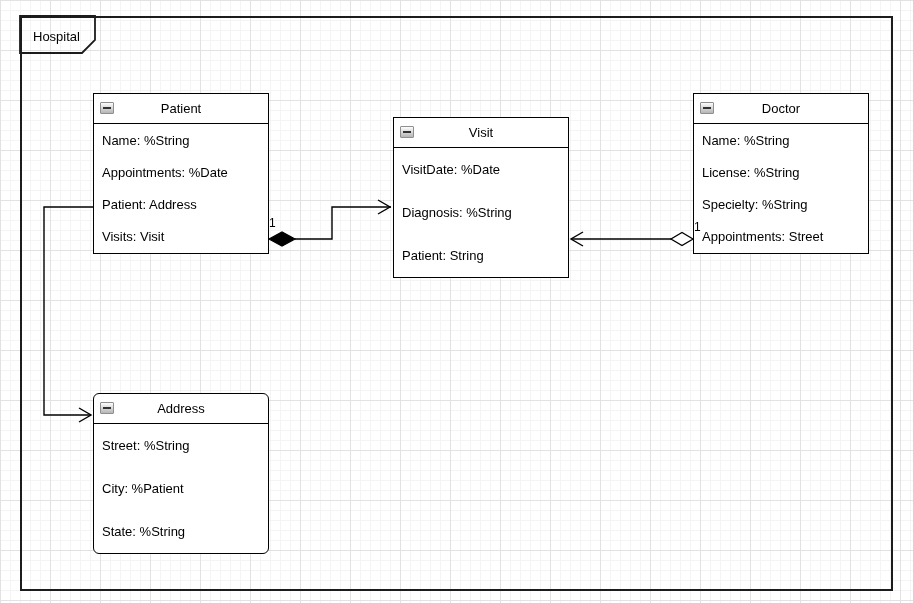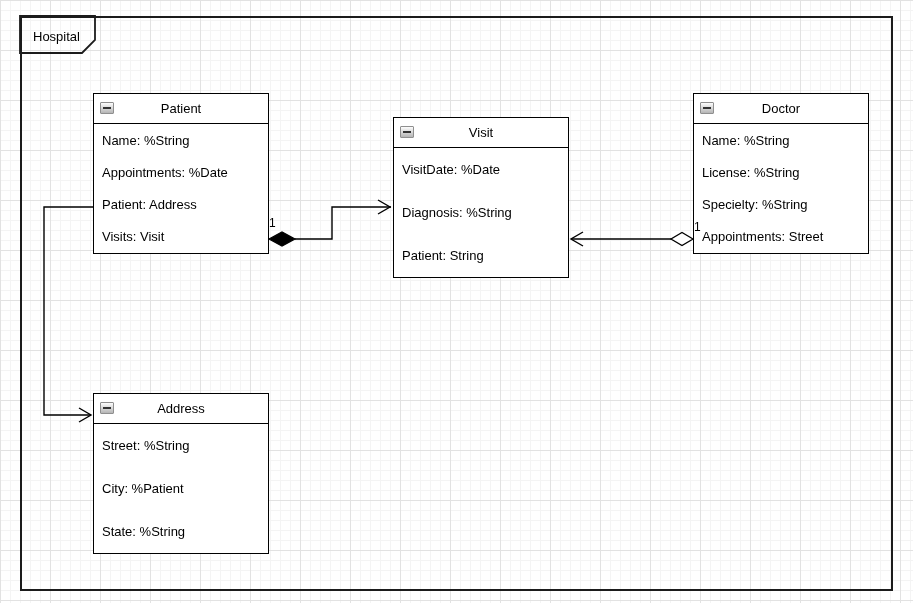--- a/index.html
+++ b/index.html
@@ -35,21 +35,21 @@
     box-sizing: border-box;
     background: #ffffff;
     border: 1.4px solid #000;
     z-index: 2;
     display: flex;
     flex-direction: column;
   }
   .class-box.patient { left: 93px;  top: 93px; }
   .class-box.visit   { left: 393px; top: 93px; margin-top: 24px; }
   .class-box.doctor  { left: 693px; top: 93px; }
-  .class-box.address { left: 93px;  top: 393px; }
+  .class-box.address { left: 93px;  top: 393px; border-radius: 6px; }
 
   .class-header {
     position: relative;
     height: 29px;
     flex: 0 0 29px;
     border-bottom: 1.4px solid #000;
     display: flex;
     align-items: center;
     justify-content: center;
     font-size: 13px;

